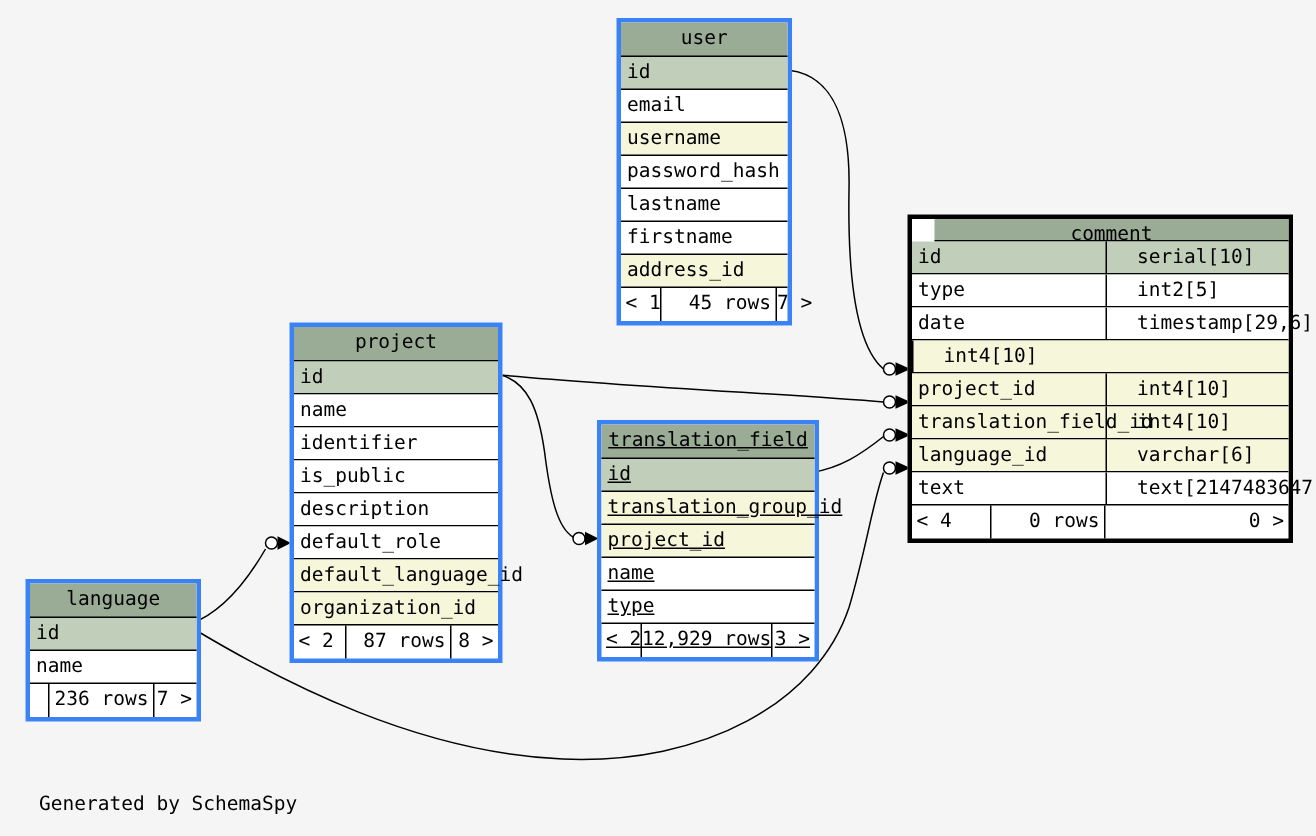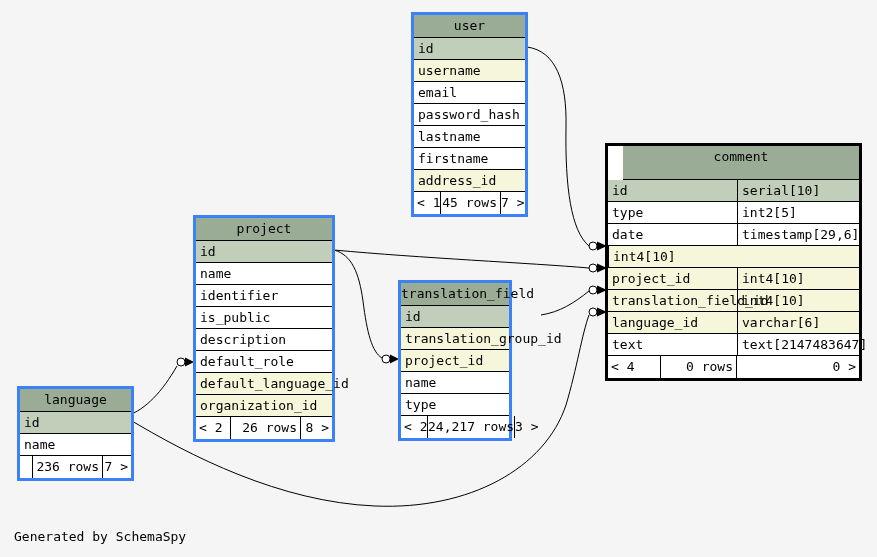--- a/index.html
+++ b/index.html
@@ -23,44 +23,44 @@
     height:22px; line-height:21px; padding-left:4px;
     border-bottom:1px solid #000; white-space:nowrap; overflow:visible;
     background:#fff;
   }
   .row.pk { background:#c1cfba; }
   .row.fk { background:#f5f6da; }
   .crow { display:flex; height:22px; line-height:21px; border-bottom:1px solid #000; background:#fff; }
   .crow.pk { background:#c1cfba; }
   .crow.fk { background:#f5f6da; }
   .cname { width:129px; flex:none; padding-left:4px; white-space:nowrap; overflow:visible; }
-  .ctype { flex:1; border-left:1px solid #000; padding-left:4px; white-space:nowrap; overflow:visible; }
+  .ctype { flex:1; border-left:1px solid #000; padding-left:20px; white-space:nowrap; overflow:visible; }
   .ftr { display:flex; height:22px; line-height:21px; }
   .ftr .fc { white-space:nowrap; }
   .ftr .f1 { flex:none; border-right:1px solid #000; padding-left:3px; text-align:left; }
   .ftr .f2 { flex:none; border-right:1px solid #000; padding-right:3px; text-align:right; }
   .ftr .f3 { flex:1; padding-right:3px; text-align:right; }
 
   #tbl-user  { left:411px; top:12px;  width:117px; }
-  #tbl-user .f1 { width:27px; } #tbl-user .f2 { width:60px; }
+  #tbl-user .f1 { width:27px; } #tbl-user .f2 { width:60px;margin-left:17px; }
 
   #tbl-project { left:193px; top:215px; width:142px; }
   #tbl-project .f1 { width:35px; } #tbl-project .f2 { width:70px; }
 
-  #tbl-tf { left:398px; top:280px; width:114px; }
+  #tbl-tf { left:398px; top:280px; width:148px;text-decoration:underline; }
   #tbl-tf .f1 { width:27px; } #tbl-tf .f2 { width:87px; }
 
   #tbl-language { left:17px; top:386px; width:117px; }
   #tbl-language .f1 { width:13px; } #tbl-language .f2 { width:70px; }
 
   #tbl-comment { left:605px; top:143px; width:257px; border:3px solid #000; }
-  #tbl-comment .hdr { height:34px;margin-left:15px; }
+  #tbl-comment .hdr { height:15px;margin-left:15px; }
   #tbl-comment .f1 { width:53px; } #tbl-comment .f2 { width:76px; }
 
-  #generated-by { position:absolute; left:14px; top:529px; z-index:2; white-space:nowrap; }
+  #generated-by { position:absolute; left:26px; top:529px; z-index:2; white-space:nowrap; }
 </style>
 </head>
 <body>
 
 <svg id="rel-layer" width="877" height="557">
   <g stroke="#000" stroke-width="1" fill="none">
     <path d="M 527,47 C 556,51 567,82 566,127 C 565,187 571,231 589,246"></path>
     <path d="M 334,250 C 420,258 530,263 589,268"></path>
     <path d="M 334,250 C 352,255 359,273 363,301 C 367,333 372,352 382,358"></path>
     <path d="M 541,315 C 560,312 574,303 589,291"></path>
@@ -81,22 +81,22 @@
     <circle cx="386" cy="359" r="4"></circle>
     <circle cx="593" cy="290" r="4"></circle>
     <circle cx="181" cy="362" r="4"></circle>
     <circle cx="593" cy="312" r="4"></circle>
   </g>
 </svg>
 
 <div id="tbl-user" class="tbl">
   <div class="hdr">user</div>
   <div class="row pk">id</div>
+  <div class="row">email</div>
   <div class="row fk">username</div>
-  <div class="row">email</div>
   <div class="row">password_hash</div>
   <div class="row">lastname</div>
   <div class="row">firstname</div>
   <div class="row fk">address_id</div>
   <div class="ftr">
     <div class="fc f1">&lt; 1</div>
     <div class="fc f2">45 rows</div>
     <div class="fc f3">7 &gt;</div>
   </div>
 </div>
@@ -106,35 +106,35 @@
   <div class="row pk">id</div>
   <div class="row">name</div>
   <div class="row">identifier</div>
   <div class="row">is_public</div>
   <div class="row">description</div>
   <div class="row">default_role</div>
   <div class="row fk">default_language_id</div>
   <div class="row fk">organization_id</div>
   <div class="ftr">
     <div class="fc f1">&lt; 2</div>
-    <div class="fc f2">26 rows</div>
+    <div class="fc f2">87 rows</div>
     <div class="fc f3">8 &gt;</div>
   </div>
 </div>
 
 <div id="tbl-tf" class="tbl">
   <div class="hdr">translation_field</div>
   <div class="row pk">id</div>
   <div class="row fk">translation_group_id</div>
   <div class="row fk">project_id</div>
   <div class="row">name</div>
   <div class="row">type</div>
   <div class="ftr">
     <div class="fc f1">&lt; 2</div>
-    <div class="fc f2">24,217 rows</div>
+    <div class="fc f2">12,929 rows</div>
     <div class="fc f3">3 &gt;</div>
   </div>
 </div>
 
 <div id="tbl-language" class="tbl">
   <div class="hdr">language</div>
   <div class="row pk">id</div>
   <div class="row">name</div>
   <div class="ftr">
     <div class="fc f1"></div>

